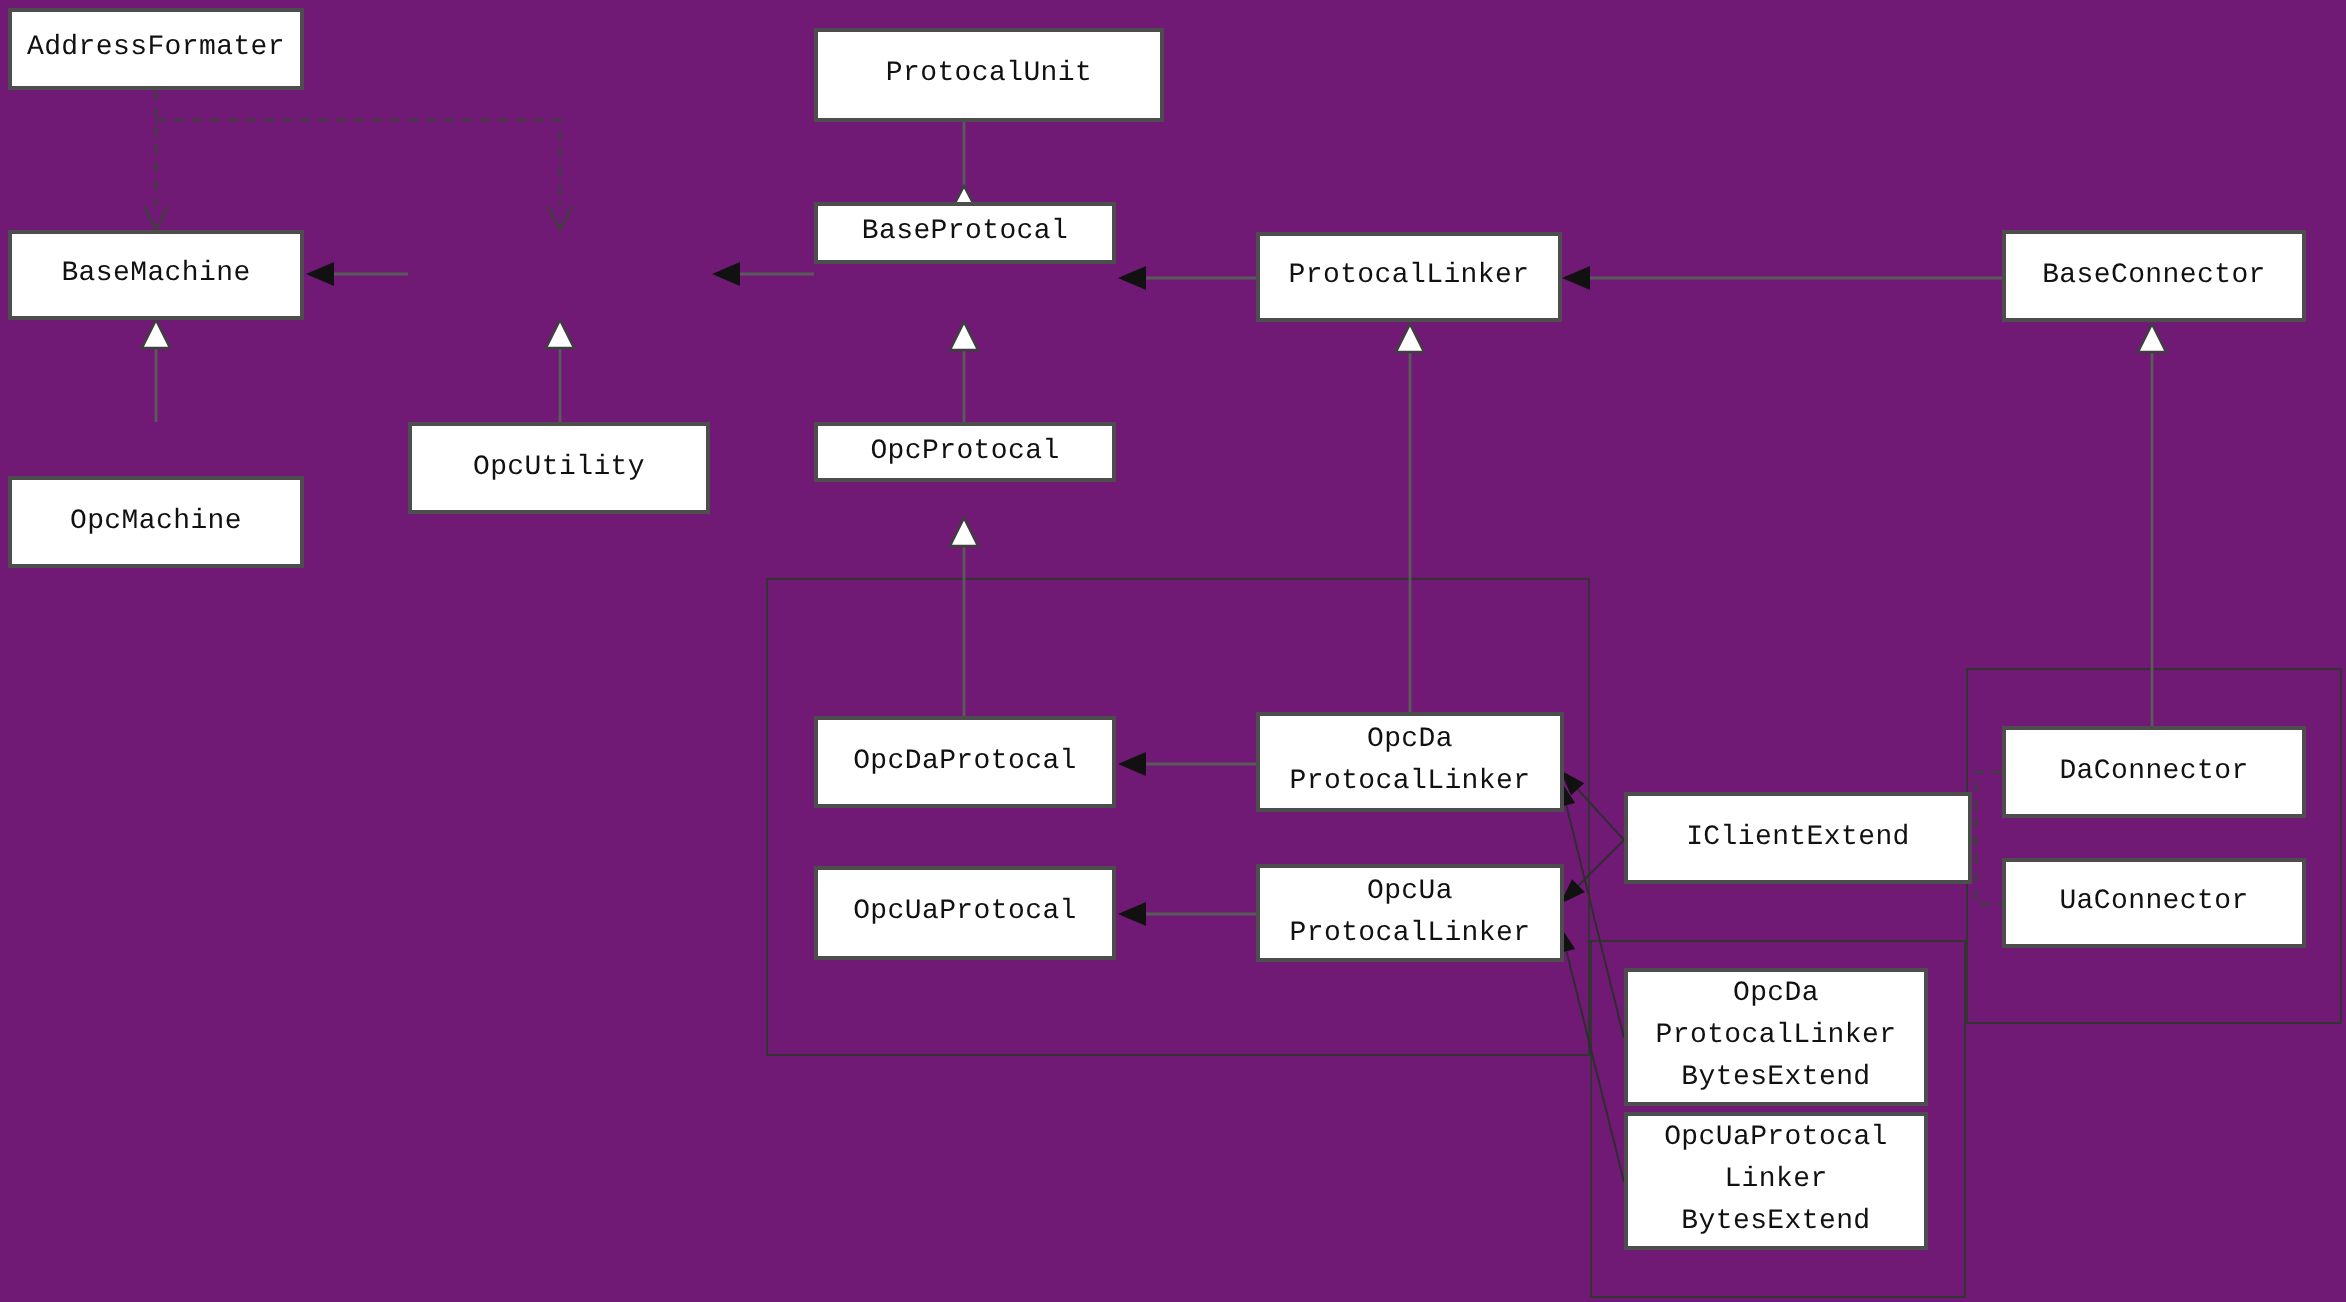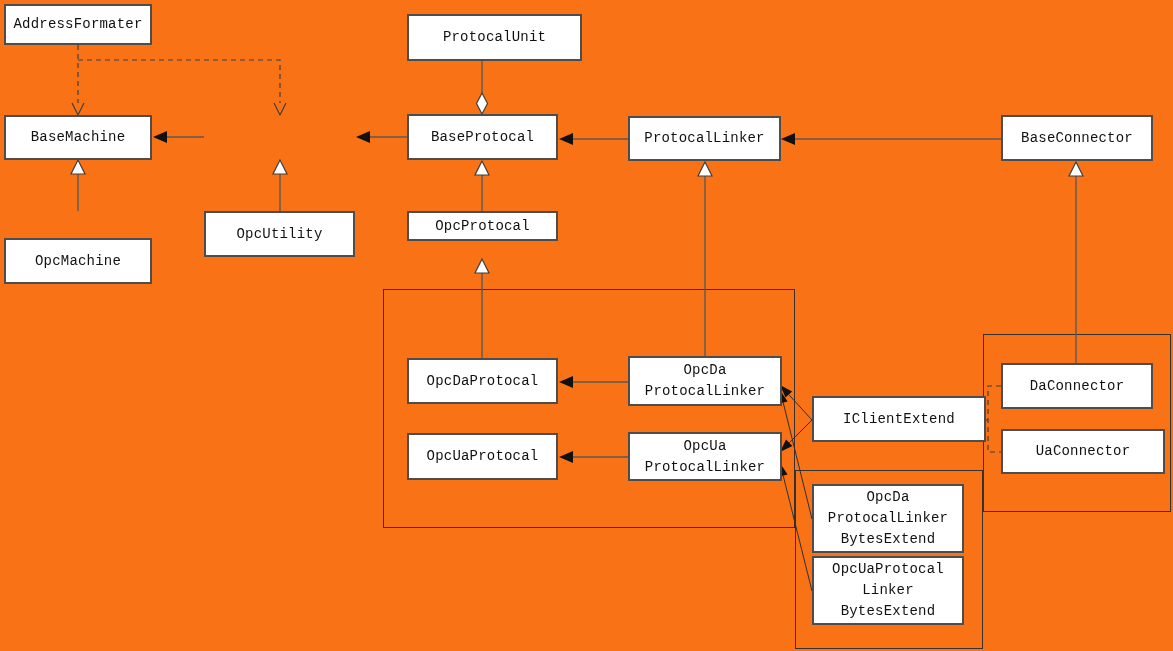--- a/index.html
+++ b/index.html
@@ -1,19 +1,19 @@
 <!DOCTYPE html>
 <html><head>
 <meta charset="utf-8">
 <style>
   html,body{margin:0;padding:0;background:#ffffff;}
   #canvas{
     position:relative;
     width:1173px;height:651px;
-    background:#f97316;
+    background:#701a75;
     font-family:"Liberation Mono","DejaVu Sans Mono",monospace;
     overflow:hidden;
   }
   .node{
     position:absolute;
     box-sizing:border-box;
     border:2px solid #4d4d4d;
     background:#ffffff;
     display:flex;align-items:center;justify-content:center;
     text-align:center;
@@ -160,21 +160,21 @@
 
   <div class="node" style="left:4px;top:4px;width:148px;height:41px;">
     <span class="lbl">AddressFormater</span>
   </div>
   <div class="node" style="left:4px;top:115px;width:148px;height:45px;">
     <span class="lbl">BaseMachine</span>
   </div>
   <div class="node" style="left:407px;top:14px;width:175px;height:47px;">
     <span class="lbl">ProtocalUnit</span>
   </div>
-  <div class="node" style="left:407px;top:114px;width:151px;height:46px;">
+  <div class="node" style="left:407px;top:101px;width:151px;height:31px;">
     <span class="lbl">BaseProtocal</span>
   </div>
   <div class="node" style="left:628px;top:116px;width:153px;height:45px;">
     <span class="lbl">ProtocalLinker</span>
   </div>
   <div class="node" style="left:1001px;top:115px;width:152px;height:46px;">
     <span class="lbl">BaseConnector</span>
   </div>
   <div class="node" style="left:4px;top:211px;width:148px;height:46px;margin-top:27px;">
     <span class="lbl">OpcMachine</span>
@@ -198,21 +198,21 @@
   <div class="node" style="left:628px;top:432px;width:154px;height:49px;">
     <span class="lbl">OpcUa
 ProtocalLinker</span>
   </div>
   <div class="node" style="left:812px;top:396px;width:174px;height:46px;">
     <span class="lbl">IClientExtend</span>
   </div>
   <div class="node" style="left:1001px;top:363px;width:152px;height:46px;">
     <span class="lbl">DaConnector</span>
   </div>
-  <div class="node" style="left:1001px;top:429px;width:164px;height:45px;">
+  <div class="node" style="left:1001px;top:429px;width:152px;height:45px;">
     <span class="lbl">UaConnector</span>
   </div>
   <div class="node" style="left:812px;top:484px;width:152px;height:69px;">
     <span class="lbl">OpcDa
 ProtocalLinker
 BytesExtend</span>
   </div>
   <div class="node" style="left:812px;top:556px;width:152px;height:69px;">
     <span class="lbl">OpcUaProtocal
 Linker

